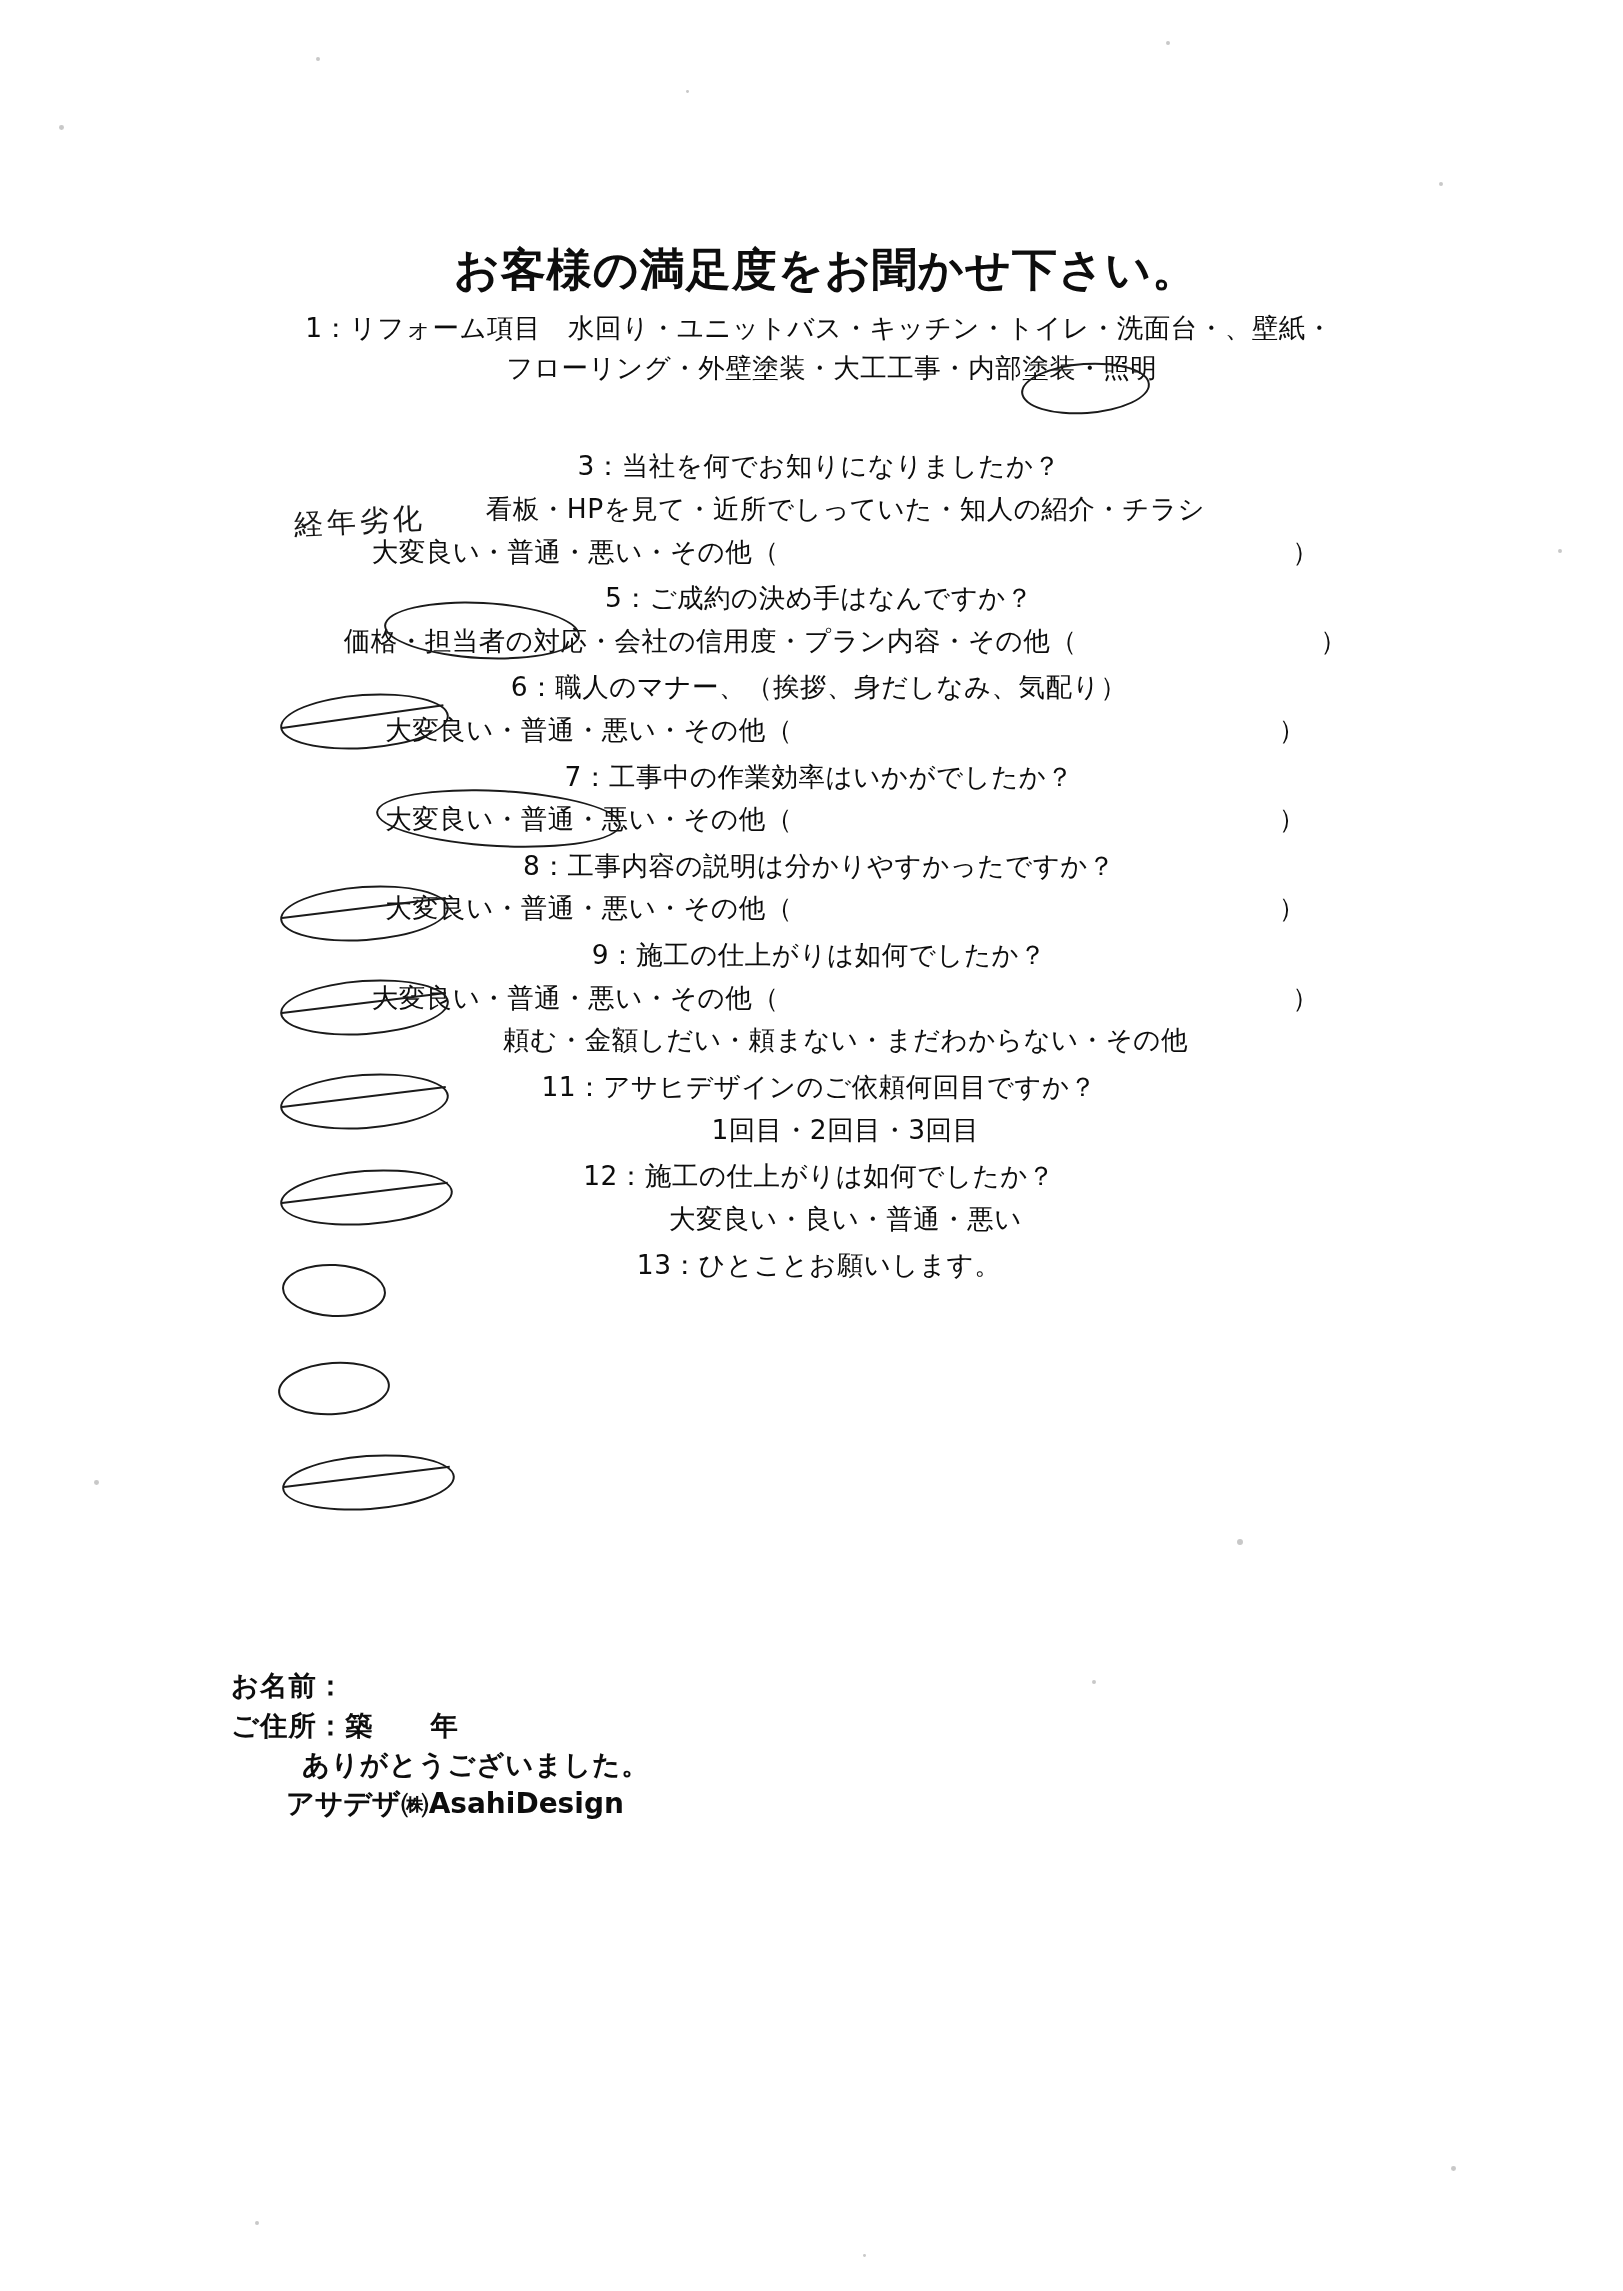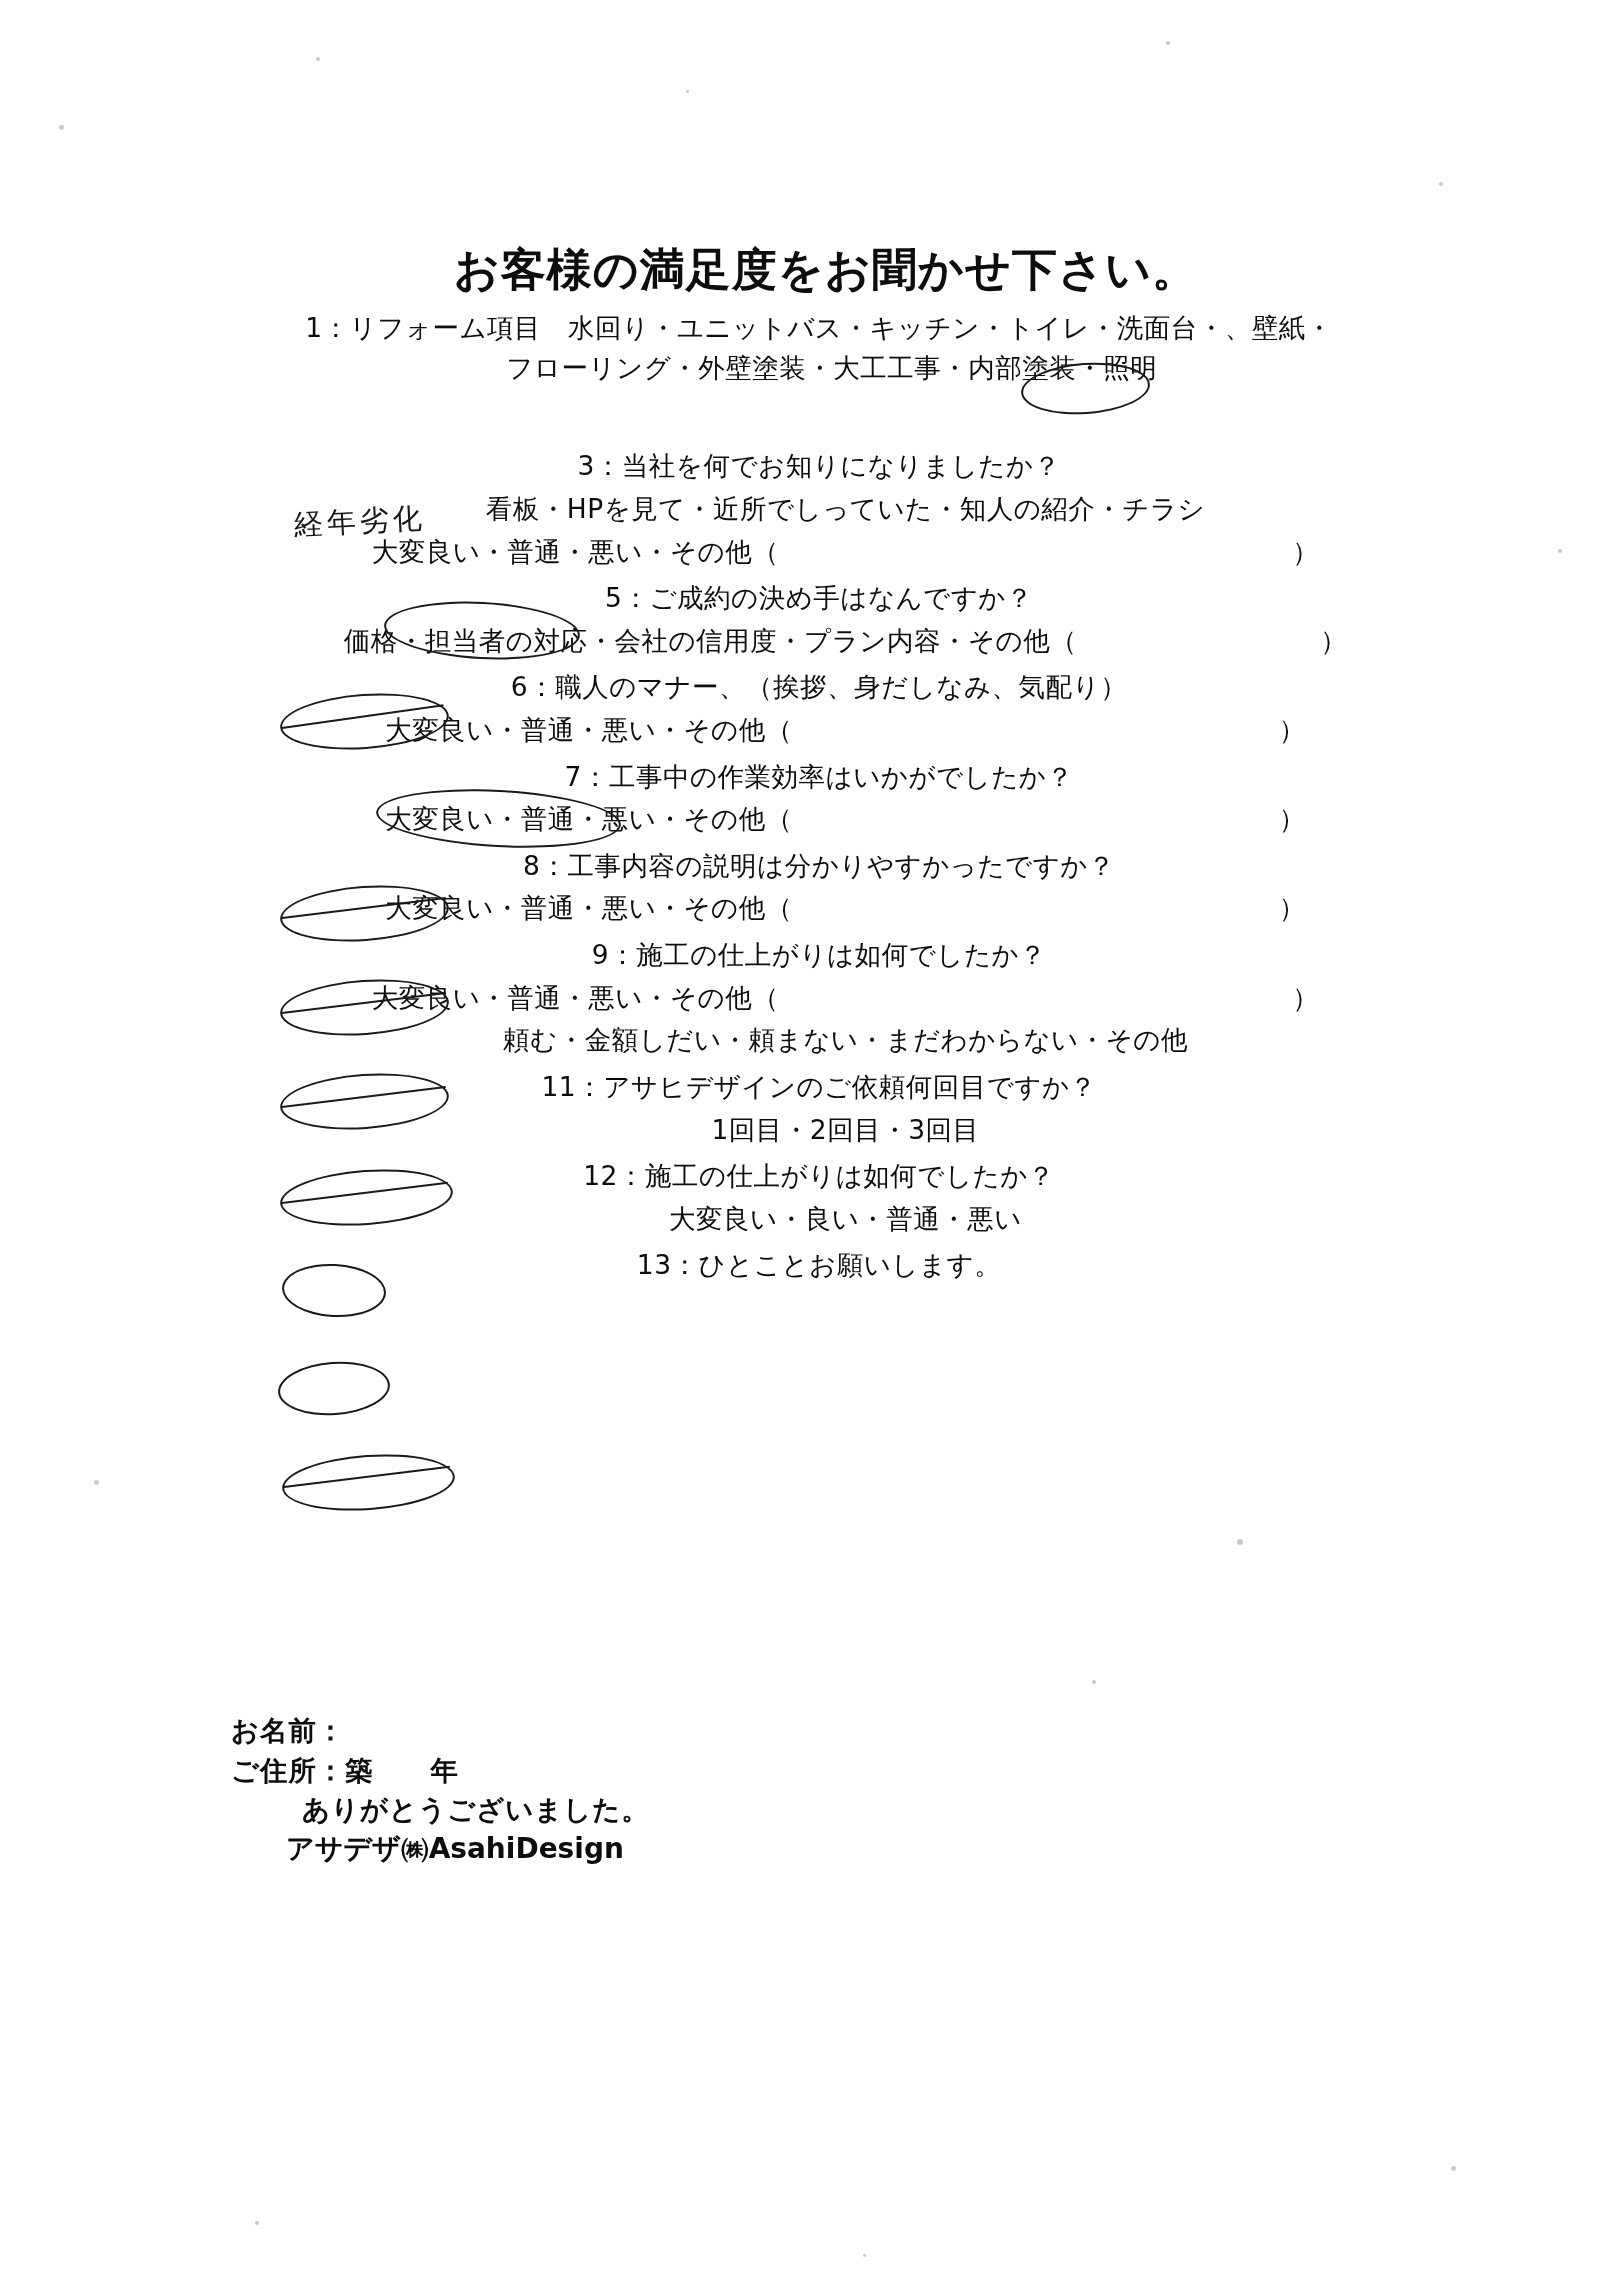--- a/index.html
+++ b/index.html
@@ -91,21 +91,20 @@
     height: 2px;
     background: #1a1a1a;
     transform-origin: left center;
   }
 
   .footer {
     position: absolute;
     left: 231px;
     top: 1666px;
     width: 1176px;
-    margin-top: 45px;
   }
   .fline {
     font-size: 27.4px;
     font-weight: bold;
     line-height: 1.45;
     letter-spacing: 1px;
     white-space: nowrap;
   }
   .fline.indent { padding-left: 71px; }
   .fline.big { font-size: 29px; }

